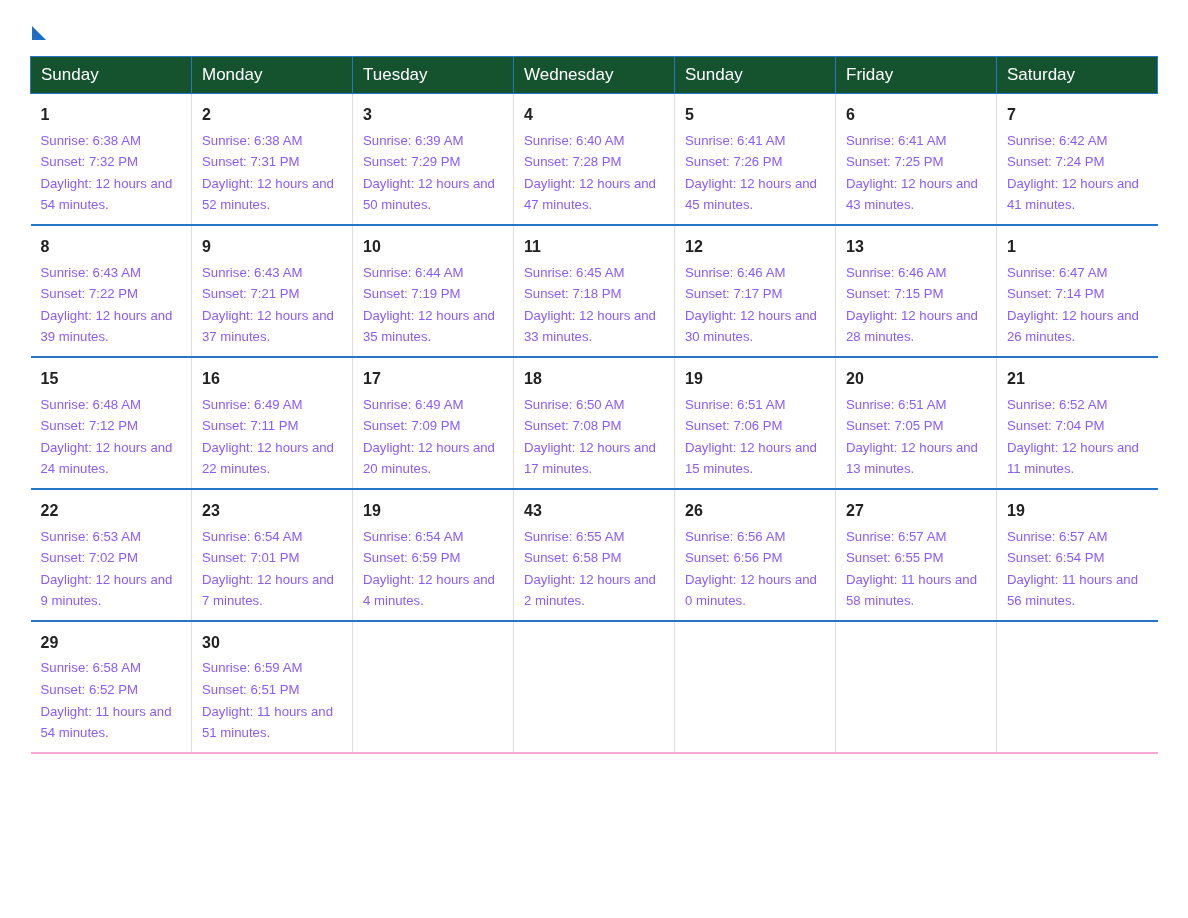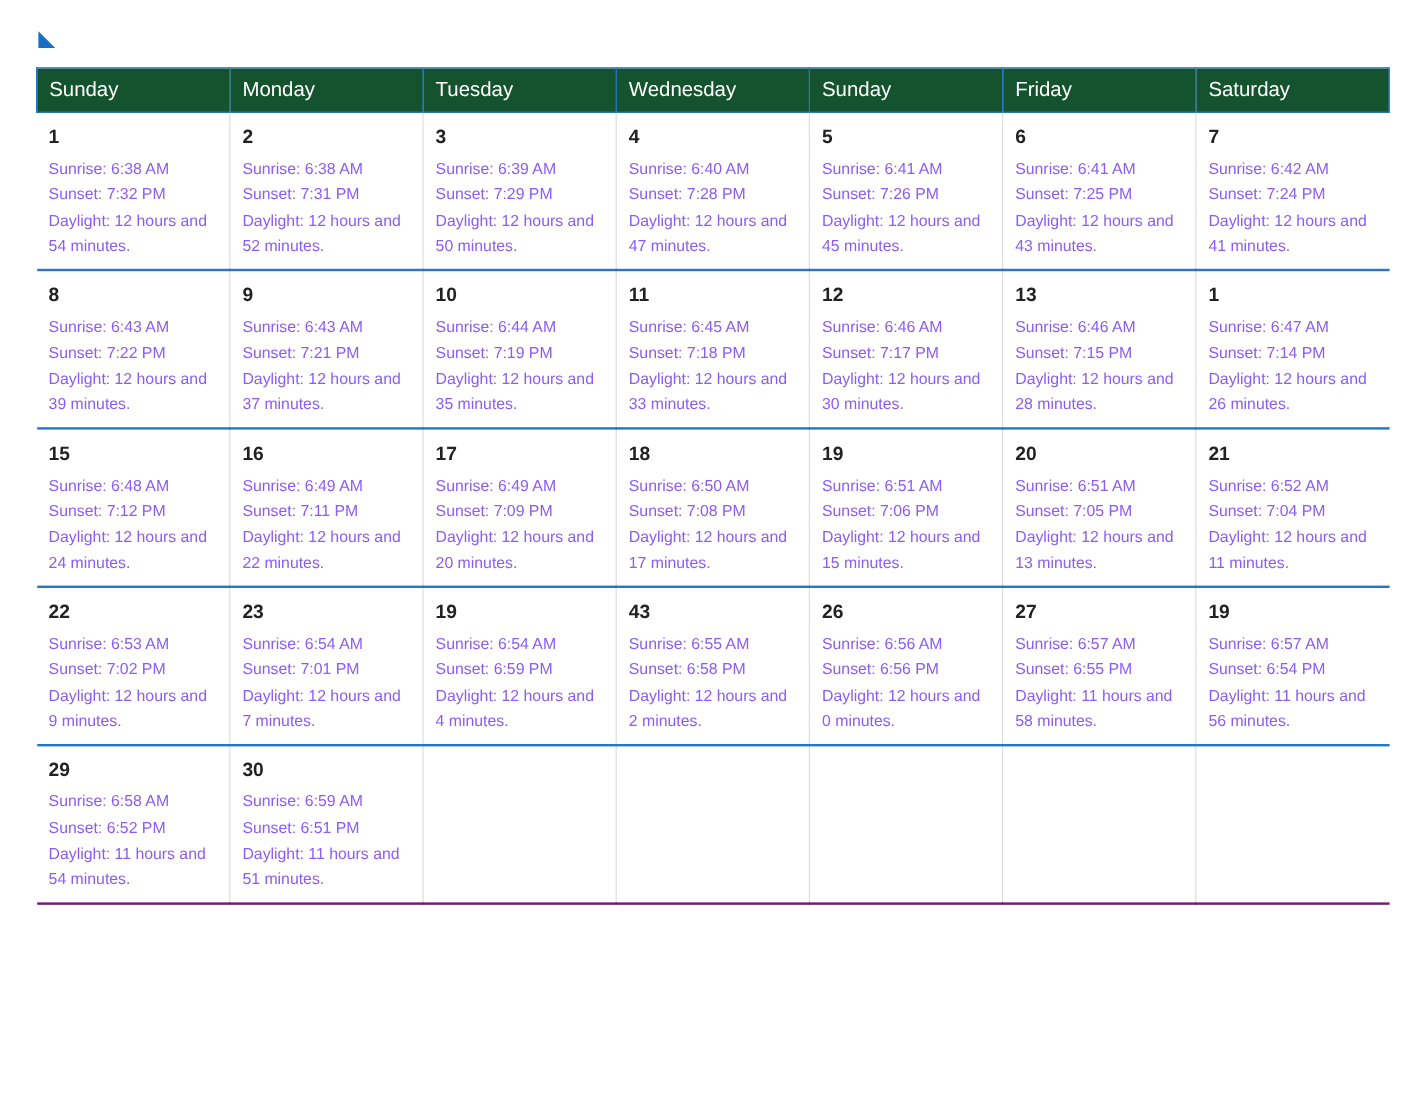--- a/index.html
+++ b/index.html
@@ -100,21 +100,21 @@
       margin-bottom: 2px;
     }
     .day-info {
       color: #8b5cf6;
       font-size: 13.2px;
     }
     .empty-cell {
       background: #fff;
     }
     tbody tr:last-child {
-      border-bottom: 2px solid #701a75;
+      border-bottom: 2px solid #f9a8d4;
     }
   </style>
 </head>
 <body>
 
 <div class="header">
   <div class="logo-wrapper">
     <div class="logo-row1">
       <span class="logo-text-general"></span>
       <span class="logo-triangle"></span>

